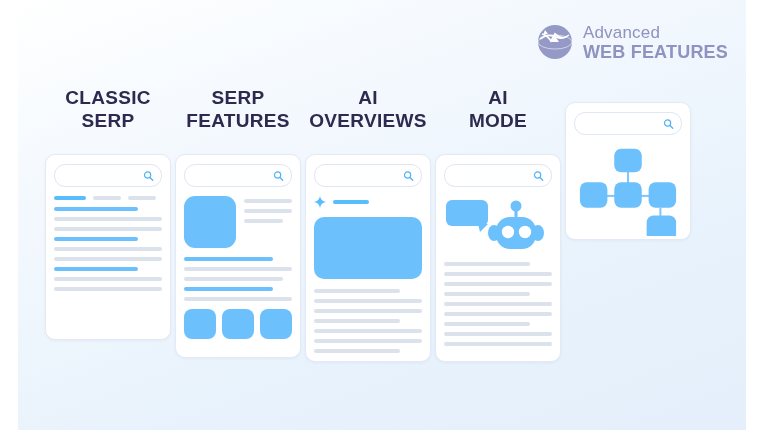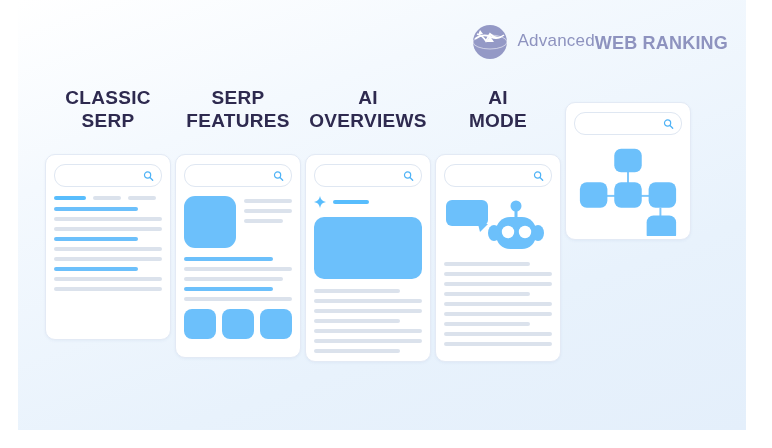--- a/index.html
+++ b/index.html
@@ -37,21 +37,21 @@
     align-items: center;
     gap: 8px;
   }
   #logo .globe {
     width: 40px;
     height: 40px;
     flex: 0 0 40px;
   }
   #logo .wordmark {
     display: flex;
-    flex-direction: row;
+    flex-direction: column;
     line-height: 1;
   }
   #logo .l1 {
     font-size: 17px;
     font-weight: 400;
     color: #8e93bf;
     letter-spacing: 0.2px;
   }
   #logo .l2 {
     font-size: 18px;
@@ -165,21 +165,21 @@
     <svg class="globe" viewBox="0 0 40 40">
       <circle cx="20" cy="20" r="17" fill="#9499c6"></circle>
       <path d="M5 17 q8 -6 16 -2 q7 3 13 -2" stroke="#ffffff" stroke-width="1.6" fill="none"></path>
       <path d="M7 12 q6 2 9 7 l4 -7 q5 5 11 3" stroke="#ffffff" stroke-width="1.8" fill="none"></path>
       <path d="M10 8 l3 4 l-5 1 z" fill="#ffffff"></path>
       <path d="M20 14 l4 6 l-8 0 z" fill="#ffffff"></path>
       <ellipse cx="20" cy="20" rx="17" ry="7" stroke="#ffffff" stroke-width="1" fill="none" opacity="0.55"></ellipse>
     </svg>
     <div class="wordmark">
       <span class="l1">Advanced</span>
-      <span class="l2">WEB RANKING</span>
+      <span class="l2">WEB FEATURES</span>
     </div>
   </div>
 
   <div id="columns">
 
     <div class="col">
       <div class="col-title">CLASSIC
 SERP</div>
       <div class="card c1">
         <div class="searchbar">

